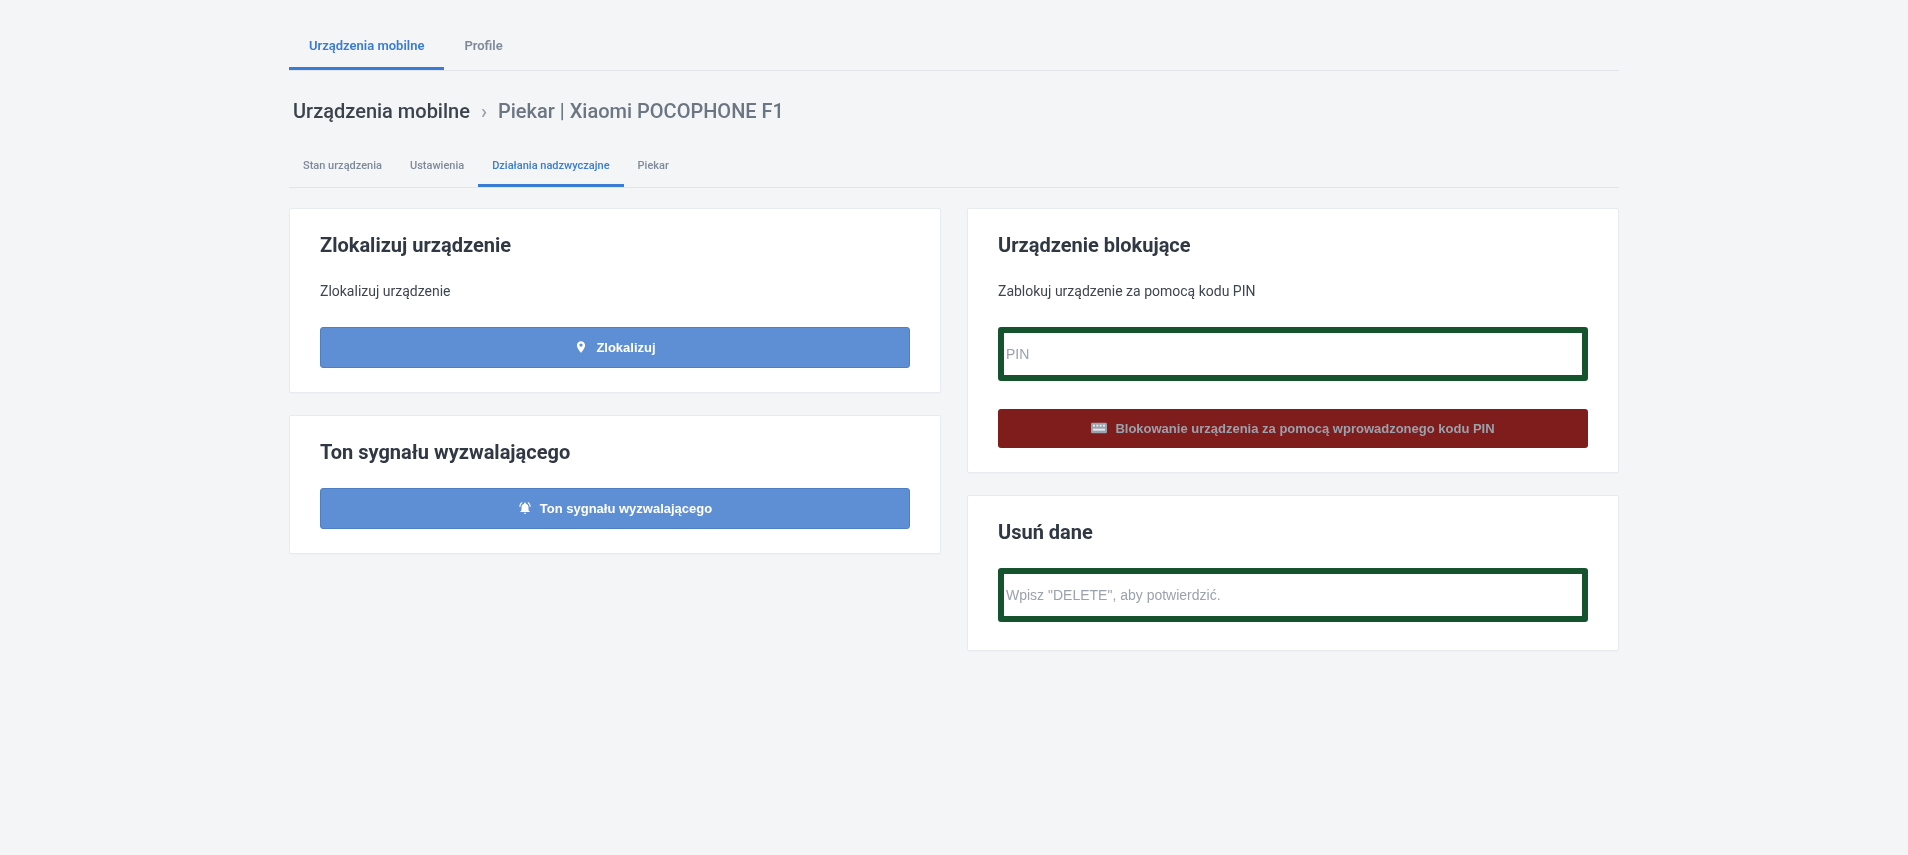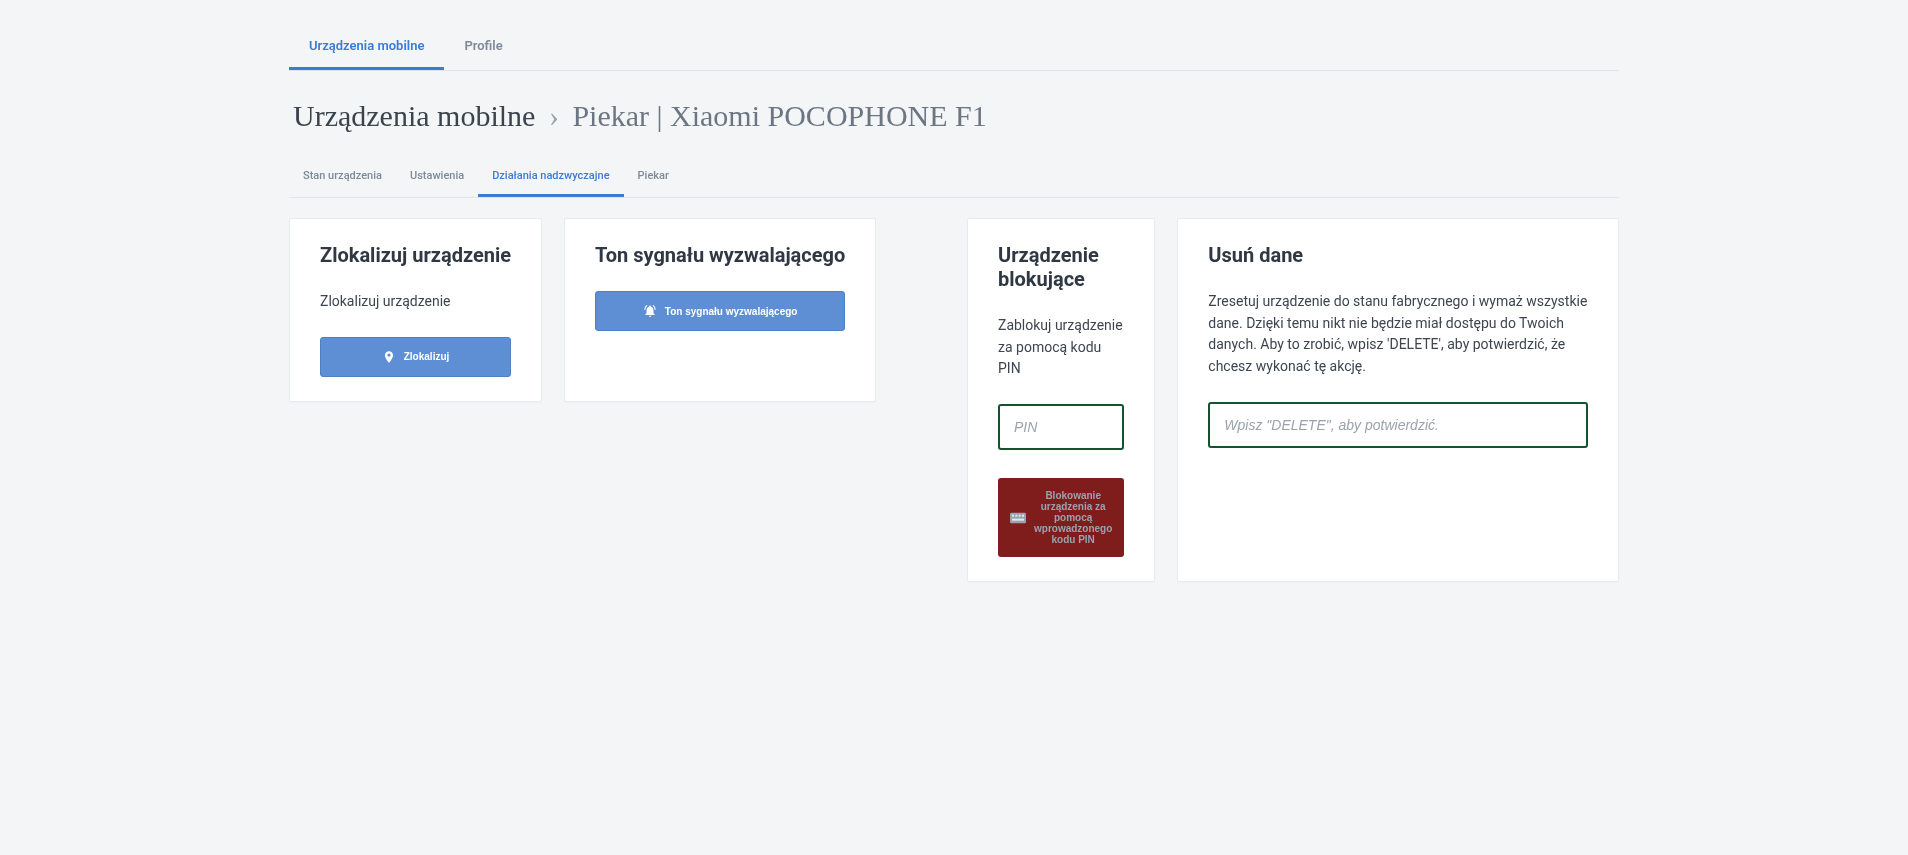--- a/index.html
+++ b/index.html
@@ -26,24 +26,23 @@
   font-weight: 600;
   cursor: pointer;
   border-bottom: 3px solid transparent;
 }
 .top-tab.active {
   color: #3a7bd5;
   border-bottom-color: #3a7bd5;
 }
 .breadcrumb {
   padding: 28px 4px 24px 4px;
-  font-size: 30px;
+  font-size: 20px;
   font-weight: 500;
   color: #3b434d;
-  font-family: Liberation Serif, serif;
 }
 .breadcrumb .sep { color: #9aa2ad; margin: 0 6px; }
 .breadcrumb .tail { color: #6c7683; }
 .sub-tabs {
   display: flex;
   border-bottom: 1px solid #e1e5ea;
 }
 .sub-tab {
   padding: 12px 14px;
   color: #7f8a99;
@@ -56,21 +55,21 @@
   color: #3a7bd5;
   border-bottom-color: #3a7bd5;
   text-align: right;
 }
 .cols {
   display: flex;
   gap: 26px;
   margin-top: 20px;
   align-items: flex-start;
 }
-.col { flex: 1; display: flex; flex-direction: row; gap: 22px; }
+.col { flex: 1; display: flex; flex-direction: column; gap: 22px; }
 .card {
   background: #fff;
   border: 1px solid #e7eaee;
   border-radius: 2px;
   box-shadow: 0 1px 1px rgba(0,0,0,0.02);
   padding: 24px 30px;
 }
 .card h2 {
   font-size: 20px;
   font-weight: 700;
@@ -81,47 +80,46 @@
   color: #3d4550;
   line-height: 1.55;
   font-size: 14px;
   margin-bottom: 24px;
 }
 .btn {
   width: 100%;
   padding: 12px;
   border: none;
   border-radius: 3px;
-  font-size: 10px;
+  font-size: 13px;
   font-weight: 600;
   cursor: pointer;
   display: flex;
   align-items: center;
   justify-content: center;
   gap: 8px;
 }
 .btn-primary {
   background: #5e8fd4;
   color: #fff;
   border: 1px solid #4d7fc5;
 }
 .btn-disabled {
   background: #7f1d1d;
   color: #9aa2ad;
   cursor: default;
 }
 .input {
   width: 100%;
-  padding: 13px 14px;
-  border: 2px solid #14532d;
+  padding: 13px 2px;
+  border: 6px solid #14532d;
   border-radius: 3px;
   font-size: 14px;
   color: #303844;
   margin-bottom: 28px;
-  font-style: italic;
 }
 .input::placeholder { color: #9aa2ad; }
 .icon { display: inline-flex; }
 svg { display: block; }
 </style>
 </head>
 <body>
 
 <div class="page-wrap">
 
@@ -187,19 +185,18 @@
                 <rect x="18" y="3" width="3" height="3" fill="#e4e7eb"></rect>
                 <rect x="3" y="9" width="18" height="3" fill="#e4e7eb"></rect>
               </svg>
           </span>
           <span>Blokowanie urządzenia za pomocą wprowadzonego kodu PIN</span>
         </button>
       </div>
 
       <div class="card">
         <h2>Usuń dane</h2>
-        <p>Zresetuj urządzenie do stanu fabrycznego i wymaż wszystkie dane. Dzięki temu nikt nie będzie miał dostępu do Twoich danych. Aby to zrobić, wpisz 'DELETE', aby potwierdzić, że chcesz wykonać tę akcję.</p>
         <input class="input" type="text" style="margin-bottom: 4px;" placeholder="Wpisz &quot;DELETE&quot;, aby potwierdzić.">
       </div>
     </div>
 
   </div>
 </div>
 
 </body></html>

